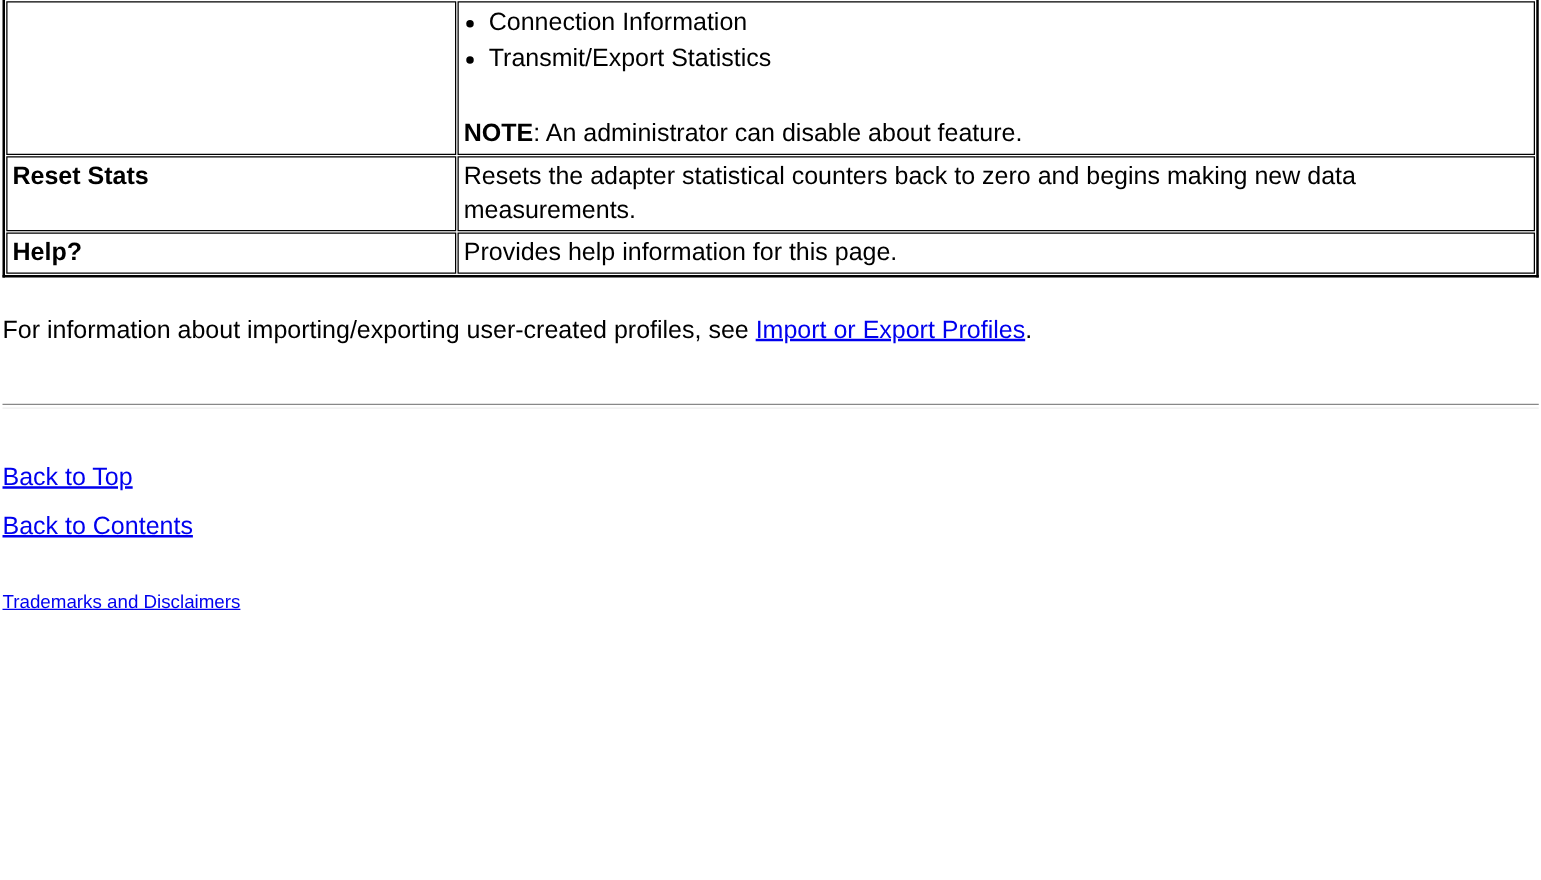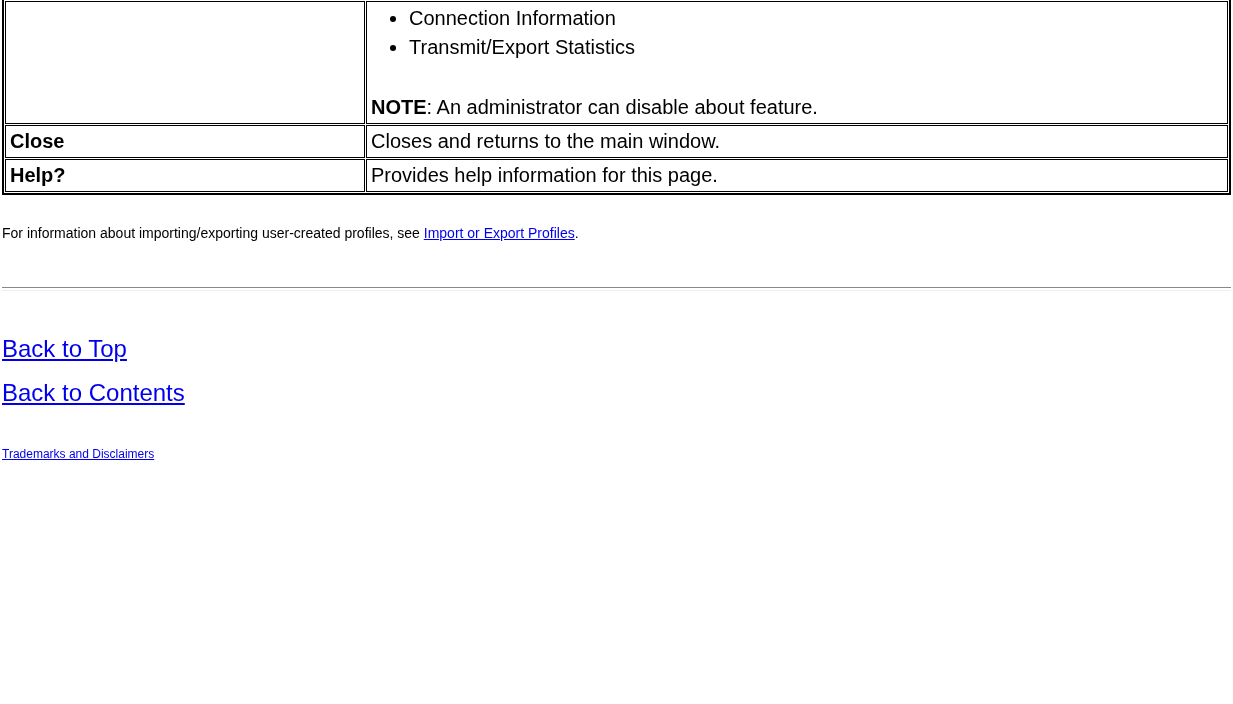--- a/index.html
+++ b/index.html
@@ -26,60 +26,60 @@
     line-height: 1.35;
   }
   td.left-col {
     width: 350px;
     font-weight: bold;
   }
   td.right-col {
     width: auto;
   }
   ul.details-list {
-    margin: 0 0 0 38px;
+    margin: 0 0 0 20px;
     padding: 0;
     list-style: disc;
   }
   ul.details-list li {
     padding: 1px 0;
   }
   .note-line {
     margin-top: 32px;
     margin-bottom: 0;
   }
   .note-label {
     font-weight: bold;
   }
   p.info-para {
-    font-size: 14px;
+    font-size: 20px;
     margin: 28px 2px 0 2px;
     line-height: 1.45;
   }
   a.link {
     color: #0000EE;
     text-decoration: underline;
   }
   hr.sep {
     margin: 44px 2px 0 2px;
     border: none;
     border-top: 1px solid #888;
     border-bottom: 1px solid #eee;
     height: 2px;
     background: transparent;
   }
   p.navlink {
-    font-size: 24px;
+    font-size: 20px;
     margin: 44px 2px 0 2px;
   }
   p.navlink.second {
     margin-top: 16px;
   }
   p.small-link {
-    font-size: 12px;
+    font-size: 15px;
     margin: 40px 2px 0 2px;
   }
 </style>
 </head>
 <body>
 
 <table class="feature-table">
   <tbody>
       <tr>
     <td class="left-col"></td>
@@ -87,22 +87,22 @@
       <ul class="details-list">
         <li>Connection Information</li>
         <li>Transmit/Export Statistics</li>
       </ul>
       <div class="note-line">
         <span class="note-label">NOTE</span><span>: An administrator can disable about feature.</span>
       </div>
     </td>
   </tr>
   <tr>
-    <td class="left-col">Close</td>
-    <td class="right-col">Closes and returns to the main window.</td>
+    <td class="left-col">Reset Stats</td>
+    <td class="right-col">Resets the adapter statistical counters back to zero and begins making new data measurements.</td>
   </tr>
   <tr>
     <td class="left-col">Help?</td>
     <td class="right-col">Provides help information for this page.</td>
   </tr>
 </tbody>
   </table>
 
 <p class="info-para">
   <span>For information about importing/exporting user-created profiles, see </span><a href="#" class="link">Import or Export Profiles</a><span>.</span>

